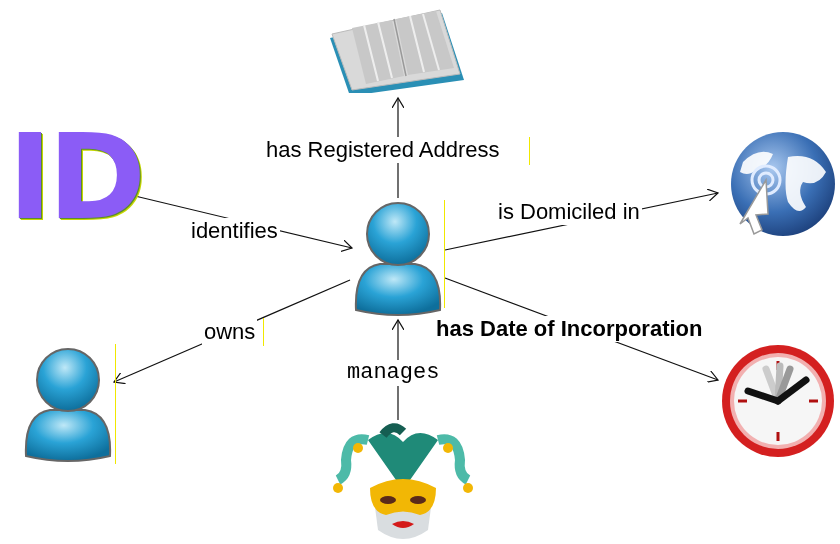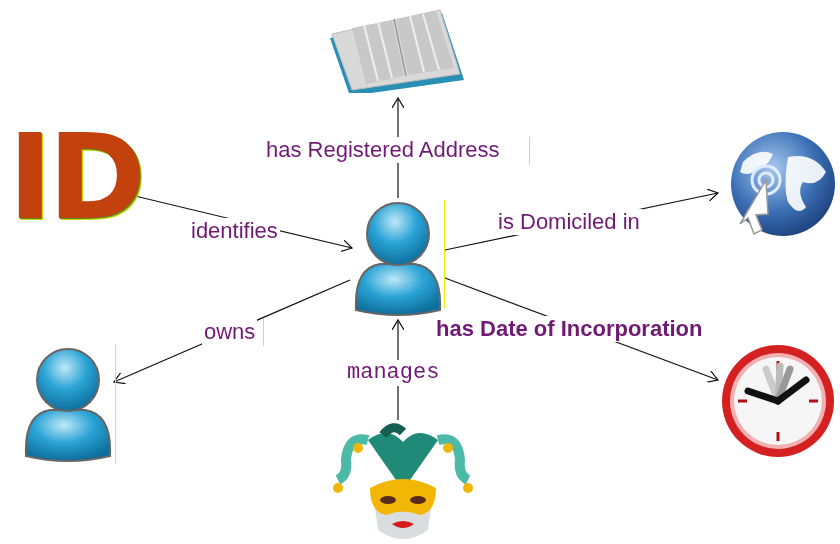--- a/index.html
+++ b/index.html
@@ -1,20 +1,20 @@
 <!DOCTYPE html>
 <html><head>
 <meta charset="utf-8">
 <style>
   html, body { margin:0; padding:0; background:#ffffff; }
   body { width:840px; height:544px; position:relative; overflow:hidden; font-family:"Liberation Sans", "DejaVu Sans", sans-serif; }
   .node { position:absolute; }
-  .lbl { position:absolute; font-size:22px; color:#701a75; white-space:nowrap; background:#fff; padding:0 2px; line-height:26px; }
+  .lbl { position:absolute; font-size:22px; color:#000000; white-space:nowrap; background:#fff; padding:0 2px; line-height:26px; }
   svg.edges { position:absolute; left:0; top:0; width:840px; height:544px; }
-  .id-text { position:absolute; left:8px; top:122px; font-size:118px; font-weight:bold; color:#c2410c; letter-spacing:-4px; line-height:110px;
+  .id-text { position:absolute; left:8px; top:122px; font-size:118px; font-weight:bold; color:#8b5cf6; letter-spacing:-4px; line-height:110px;
     text-shadow: 1px 1px 0 #5a8e2a, 2px 2px 0 #c8d800; font-family:"DejaVu Sans", sans-serif; }
   .yellow-cursor { position:absolute; width:1px; background:#f0e800; }
 </style>
 </head>
 <body>
 
 <svg class="edges" viewBox="0 0 840 544">
   <defs>
     <marker id="arr" markerWidth="12" markerHeight="12" refX="10" refY="6" orient="auto" markerUnits="userSpaceOnUse">
       <path d="M0,0 L10,6 L0,12" fill="none" stroke="#111" stroke-width="1.2"></path>
@@ -129,17 +129,17 @@
     <path d="M42,68 Q75,50 108,68 Q108,92 92,95 Q75,88 58,95 Q42,92 42,68Z" fill="#f2b705"></path>
     <ellipse cx="60" cy="80" rx="8" ry="4" fill="#5a2a1a"></ellipse>
     <ellipse cx="90" cy="80" rx="8" ry="4" fill="#5a2a1a"></ellipse>
     <path d="M64,104 Q75,98 86,104 Q75,112 64,104Z" fill="#d41a1a"></path>
   </svg>
 </div>
 
 <div class="lbl" style="left:264px; top:137px;">has Registered Address</div>
 <div class="yellow-cursor" style="left:529px; top:137px; height:28px;"></div>
 <div class="lbl" style="left:189px; top:202px;margin-top:16px;">identifies</div>
-<div class="lbl" style="left:496px; top:209px;">is Domiciled in</div>
+<div class="lbl" style="left:496px; top:199px;">is Domiciled in</div>
 <div class="lbl" style="left:202px; top:319px;">owns</div>
 <div class="yellow-cursor" style="left:263px; top:318px; height:28px;"></div>
 <div class="lbl" style="left:434px; top:316px;font-weight:bold;">has Date of Incorporation</div>
 <div class="lbl" style="left:345px; top:360px;font-family:Liberation Mono, monospace;">manages</div>
 
 </body></html>

